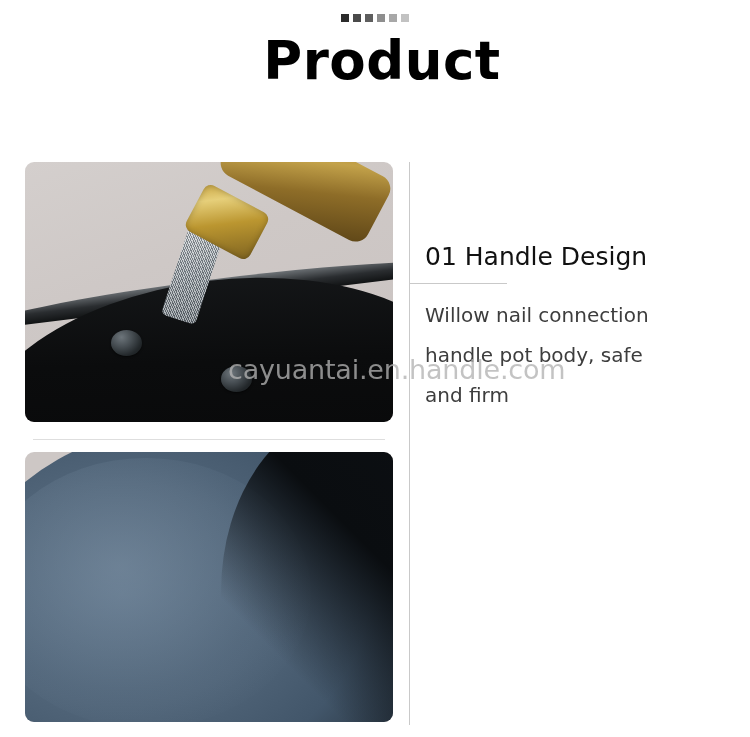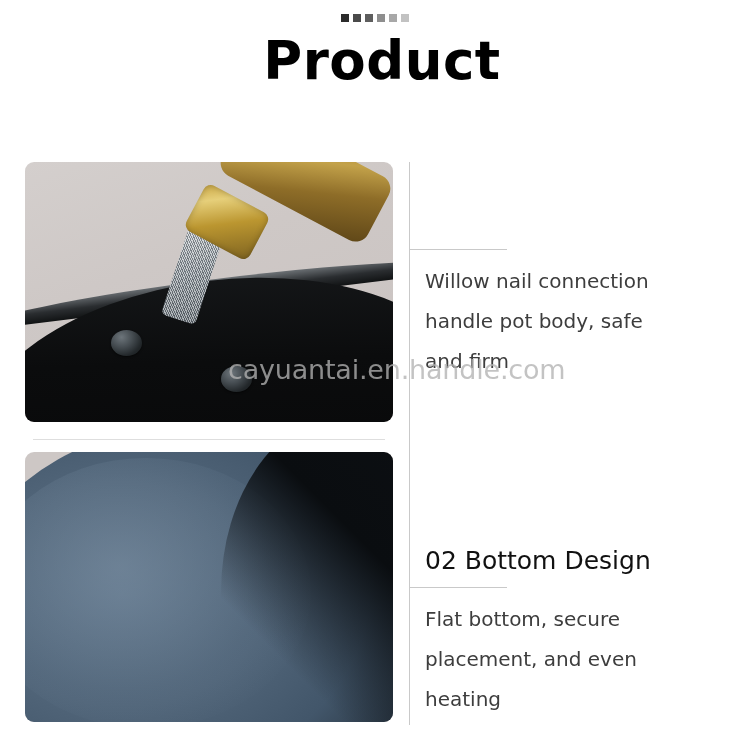--- a/index.html
+++ b/index.html
@@ -297,27 +297,23 @@
       <div class="pan-interior-edge"></div>
     </div>
 
   </div>
 
   <div class="text-col">
 
     <div class="spine"></div>
 
     <div class="section section-1">
+      <h2 class="section-heading">01 Handle Design</h2>
       <div class="section-rule"></div>
       <p class="section-body">Willow nail connection handle pot body, safe and firm</p>
     </div>
 
-    <div class="section section-2">
-      <h2 class="section-heading">02 Bottom Design</h2>
-      <div class="section-rule"></div>
-      <p class="section-body">Flat bottom, secure placement, and even heating</p>
-    </div>
 
   </div>
 
 </div>
 
 <div class="watermark">cayuantai.en.handle.com</div>
 
 </body></html>

